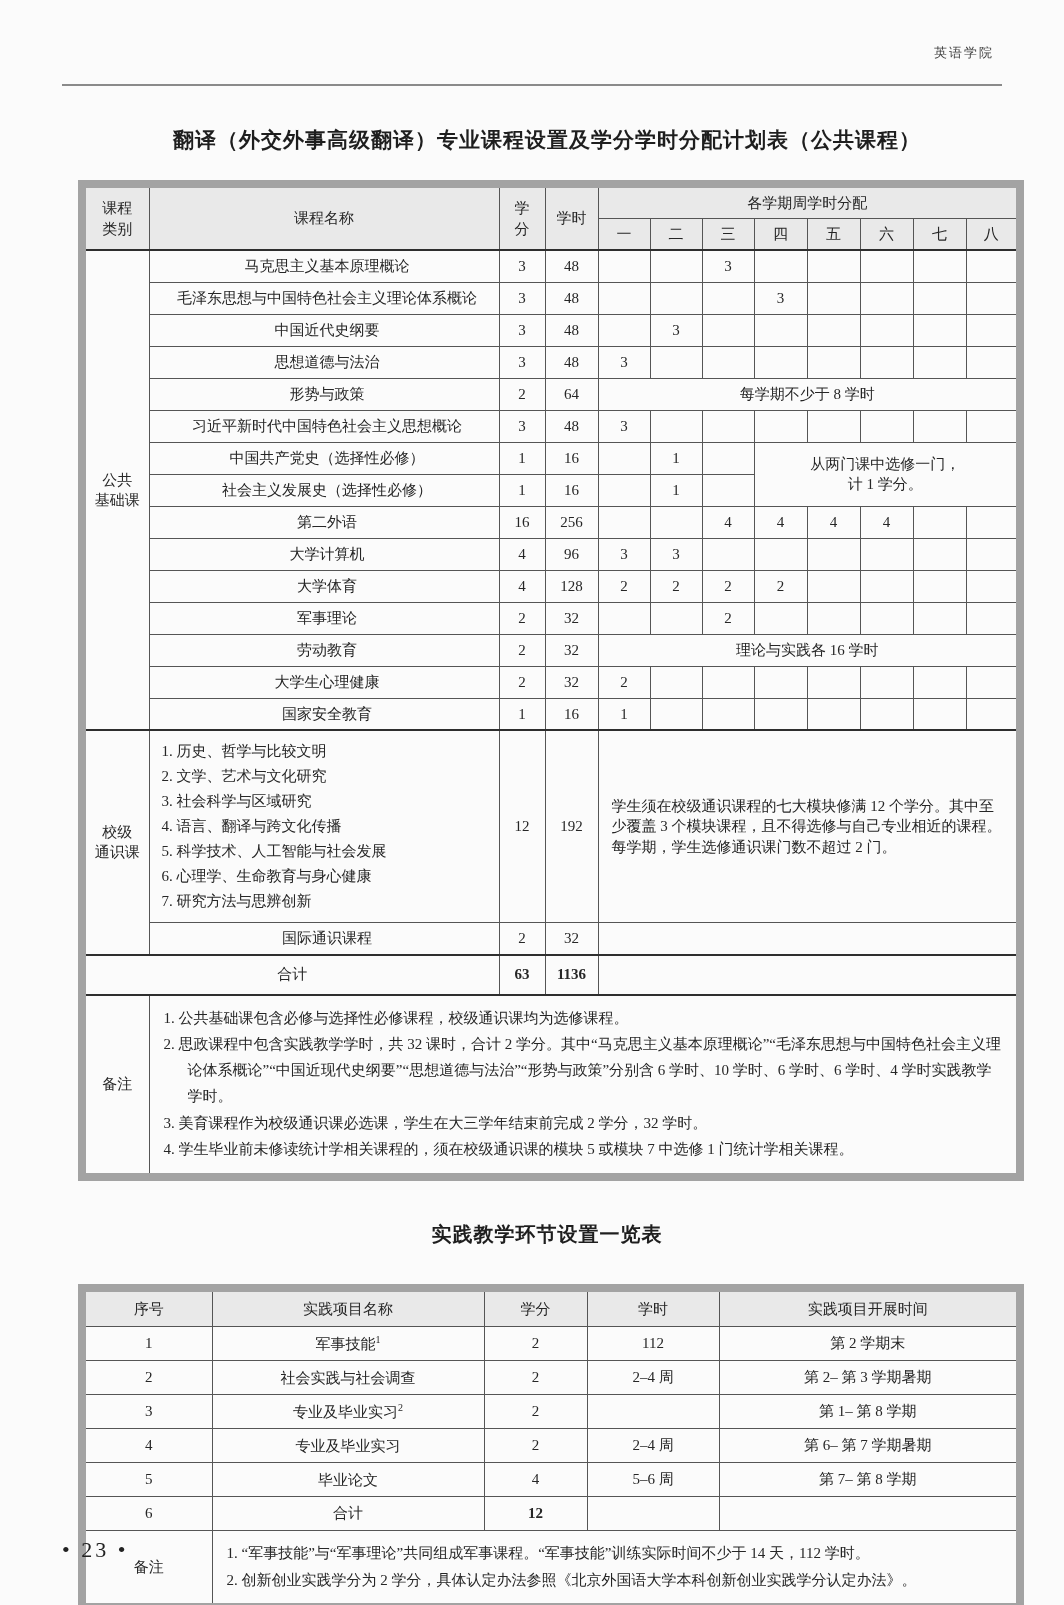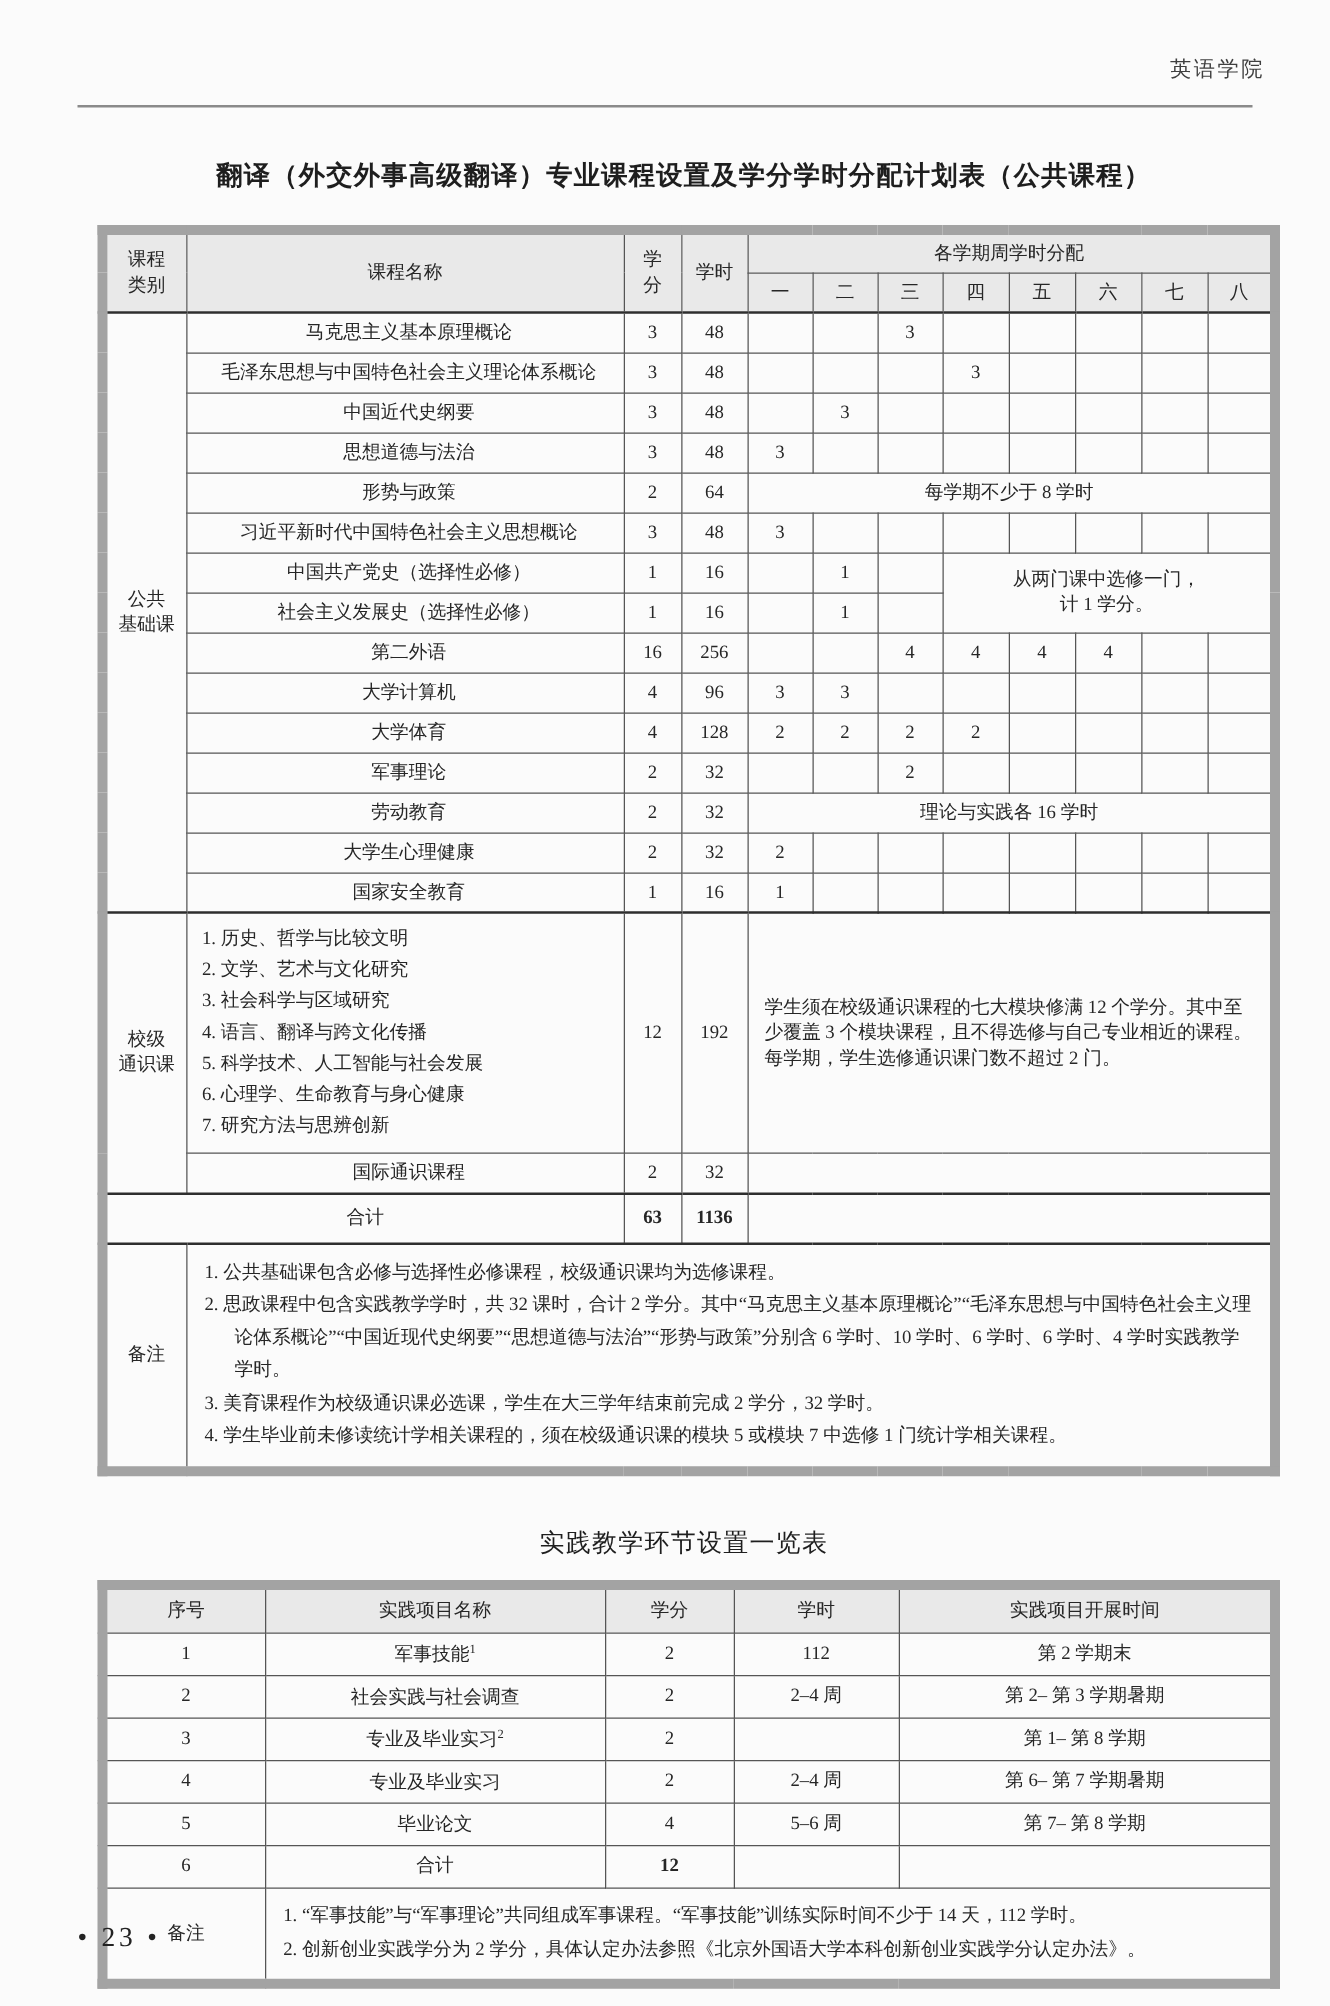--- a/index.html
+++ b/index.html
@@ -7,39 +7,39 @@
   body {
     width:1064px; height:1605px;
     background:#fbfbfb;
     font-family:"Liberation Serif","DejaVu Serif",serif;
     color:#262626;
     position:relative;
   }
   .page { position:relative; width:1064px; height:1605px; overflow:hidden; }
 
   .doc-header {
-    position:absolute; top:44px; left:72px; width:940px;
-    text-align:right; font-size:17px; letter-spacing:2px; color:#3f3f3f;
+    position:absolute; top:44px; left:54px; width:940px;
+    text-align:right; font-size:13px; letter-spacing:2px; color:#3f3f3f;
   }
   .header-rule {
     position:absolute; top:84px; left:62px; width:940px;
     border-top:2px solid #8a8a8a; height:0;
   }
 
   .content { position:absolute; top:126px; left:78px; width:938px; }
 
   .tbl-title {
     font-family:"Liberation Sans","DejaVu Sans",sans-serif;
     font-weight:700; font-size:21px; text-align:center;
     color:#1e1e1e; margin:0 0 26px 0; letter-spacing:1px;
   }
   .tbl-title2 {
     font-family:"Liberation Sans","DejaVu Sans",sans-serif;
-    font-weight:400; font-size:20px; text-align:center;
-    color:#1e1e1e; margin:40px 0 16px 0; letter-spacing:1px;
+    font-weight:700; font-size:20px; text-align:center;
+    color:#1e1e1e; margin:40px 0 36px 0; letter-spacing:1px;
   }
 
   table { border-collapse:collapse; table-layout:fixed; width:938px; }
   table.ct, table.pt { border:8px solid #a3a3a3; }
   .ct th, .ct td, .pt th, .pt td {
     border:1px solid #555;
     font-size:15px; text-align:center; vertical-align:middle;
     padding:2px 4px; line-height:1.35; color:#262626;
     overflow:hidden;
   }

